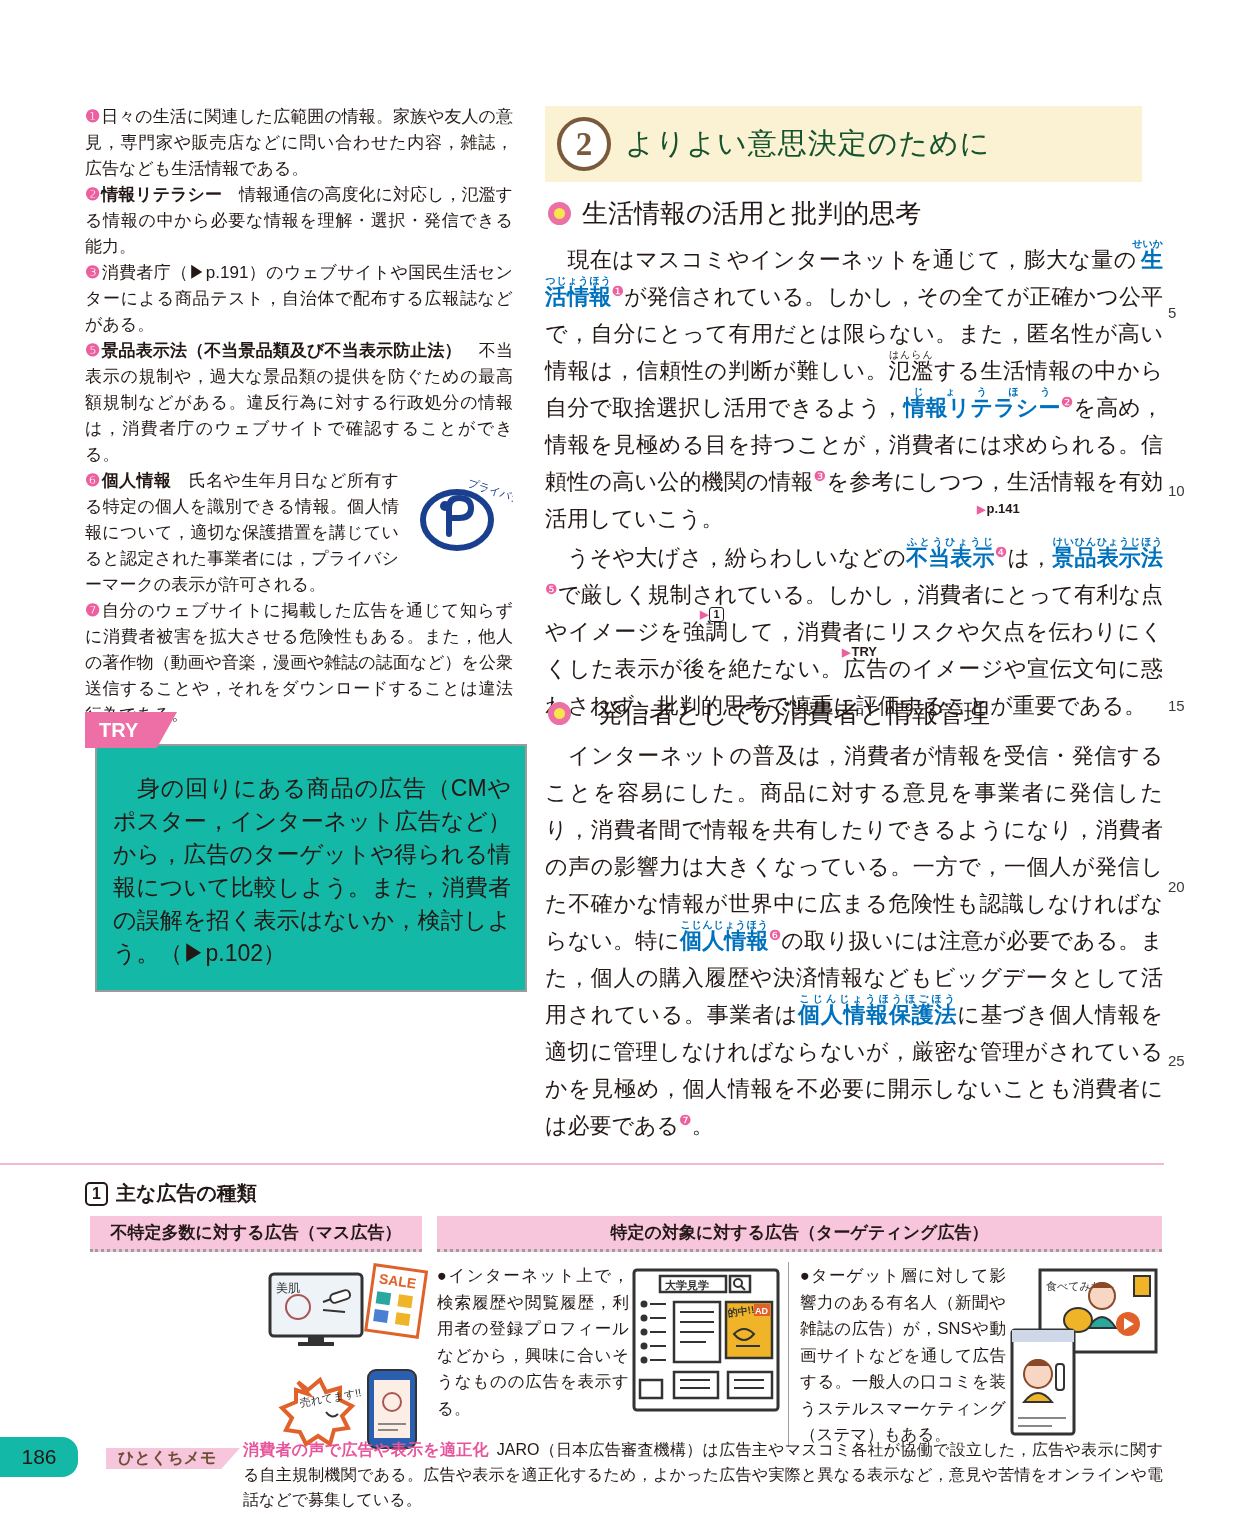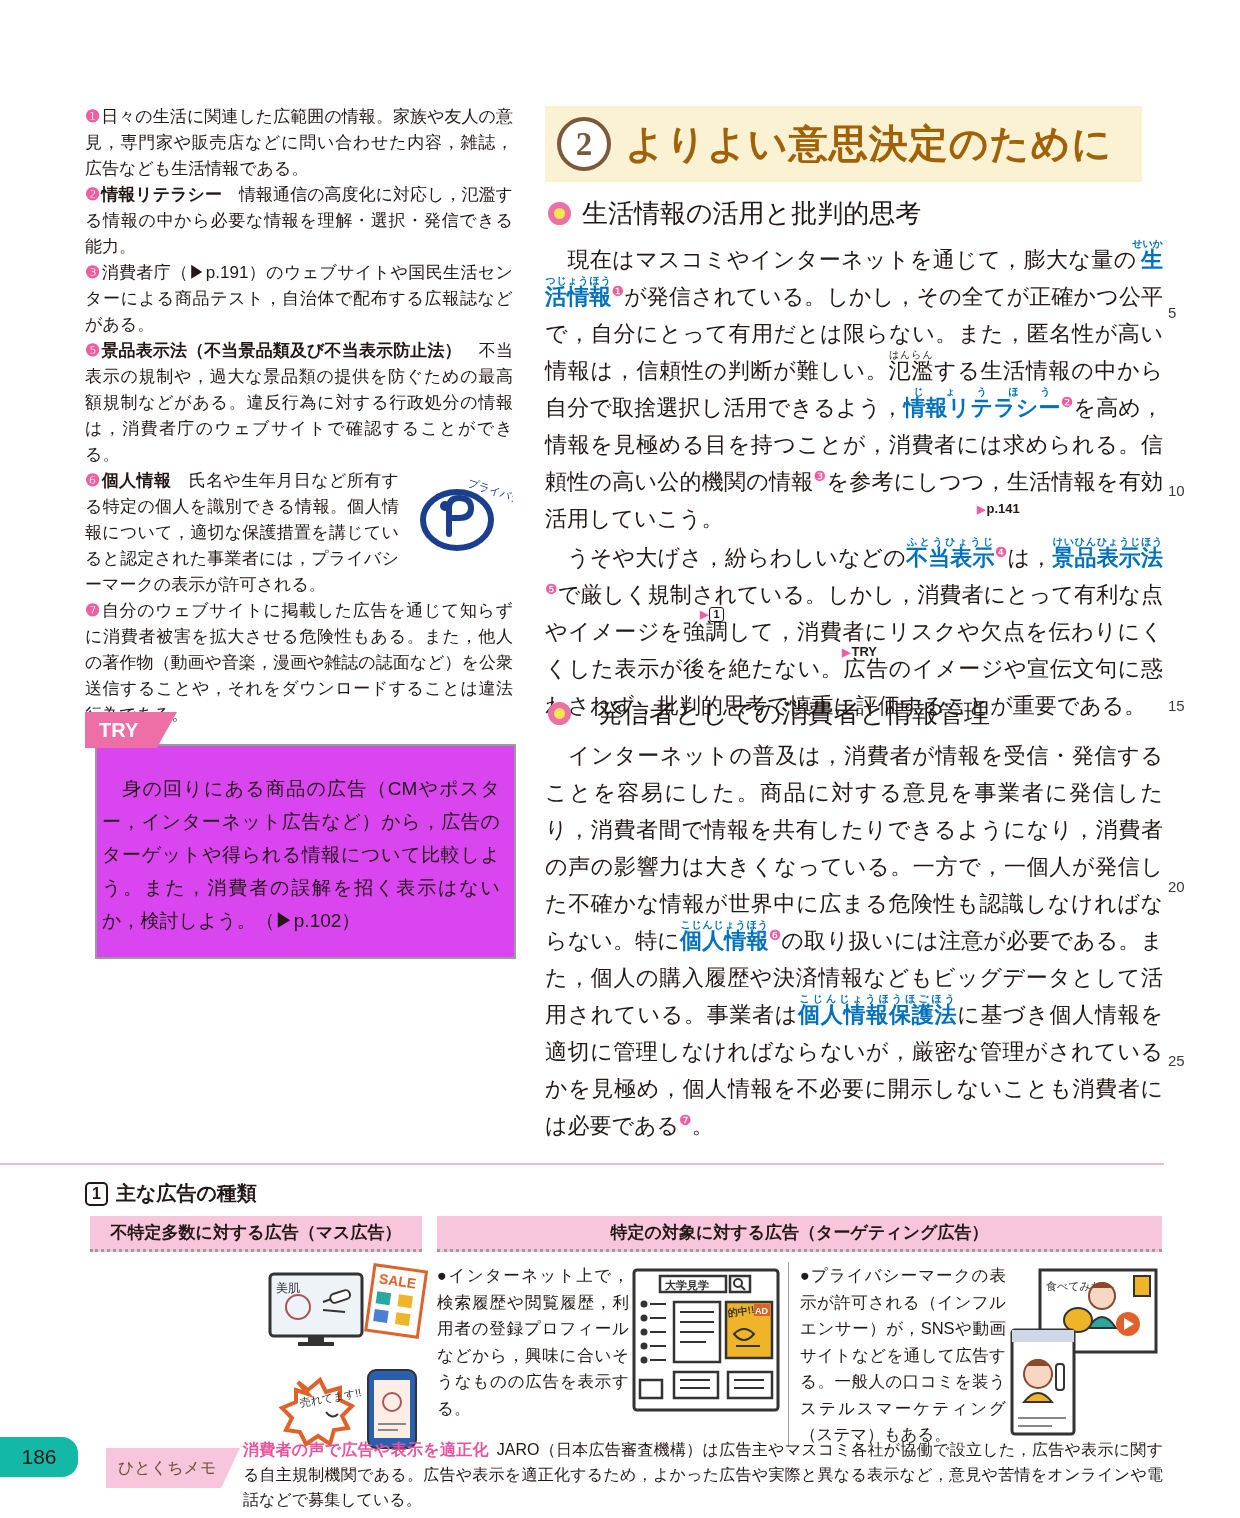--- a/index.html
+++ b/index.html
@@ -9,26 +9,26 @@
   
   .sidebar{position:absolute;left:85px;top:104px;width:428px;font-size:17px;line-height:26px;text-align:justify;}
   .sidebar p{margin:0;}
   .nnum{color:#EC609F;font-weight:bold;margin-right:1px;}
   .nbold{font-weight:bold;}
   .pmark{float:right;width:108px;height:88px;margin:4px 0 2px 6px;}
 
   
   .trybox{position:absolute;left:85px;top:712px;width:432px;}
   .trytab{position:relative;z-index:2;width:78px;height:36px;background:#ED6FA6;color:#fff;font-weight:bold;font-size:20px;line-height:36px;padding-left:14px;clip-path:polygon(0 0,100% 0,78% 100%,0 100%);}
-  .trybody{position:relative;margin-top:-4px;margin-left:10px;width:398px;background:#d946ef;border:2px solid #9b9b9b;padding:26px 14px 20px 5px;font-size:19px;line-height:33px;text-align:justify;}
+  .trybody{position:relative;margin-top:-4px;margin-left:10px;width:398px;background:#14b8a6;border:2px solid #9b9b9b;padding:26px 14px 20px 16px;font-size:23px;line-height:33px;text-align:justify;}
 
   
   .band{position:absolute;left:545px;top:106px;width:597px;height:76px;background:#FBF1D3;display:flex;align-items:center;}
   .chapnum{width:46px;height:46px;border:4px solid #7A5A3A;border-radius:50%;background:#fff;color:#7A5A3A;font-size:33px;font-weight:bold;display:flex;align-items:center;justify-content:center;margin:0 14px 0 12px;font-family:"Liberation Serif",serif;}
-  .chaptitle{font-size:39px;font-weight:bold;letter-spacing:1px;color:#a16207;}
+  .chaptitle{font-size:29px;font-weight:normal;letter-spacing:1px;color:#14532d;}
 
   .h2{position:absolute;left:548px;display:flex;align-items:center;gap:11px;font-size:26px;font-weight:normal;}
   .bullet{width:11px;height:11px;border:6px solid #EC6FA5;border-radius:50%;background:#F7E54D;flex:0 0 auto;}
 
   .bodytext{position:absolute;left:545px;width:618px;font-family:"Liberation Serif",serif;font-size:22px;line-height:37px;text-align:justify;}
   .bodytext p{margin:0;}
   ruby{ruby-position:over;}
   rt{font-size:10px;letter-spacing:0;font-family:"Liberation Sans",sans-serif;}
   .term{color:#0071BC;font-weight:bold;}
   sup.fnote{color:#EC609F;font-size:14px;line-height:0;vertical-align:super;font-family:"Liberation Sans",sans-serif;}
@@ -43,21 +43,21 @@
   .figrule{position:absolute;left:0;top:1163px;width:1164px;height:2px;background:#F3B8D3;}
   .figtitle{position:absolute;left:85px;top:1180px;font-size:20px;font-weight:bold;display:flex;align-items:center;gap:8px;}
   .sqnum{display:inline-block;border:2px solid #231815;border-radius:5px;font-size:16px;line-height:20px;padding:0 5px;font-weight:bold;}
   .fighead{position:absolute;top:1216px;height:33px;background:#F7C6DC;font-size:17px;font-weight:bold;display:flex;align-items:center;justify-content:center;border-bottom:3px dotted #9d9d9d;box-sizing:content-box;}
   .figtext{position:absolute;font-size:16.5px;line-height:26.5px;text-align:justify;}
   .figdivider{position:absolute;left:788px;top:1262px;width:1px;height:185px;background:#9d9d9d;}
   .sketch{position:absolute;}
 
   
   .pagebadge{position:absolute;left:0;top:1437px;width:78px;height:40px;background:#14b8a6;border-radius:0 16px 16px 0;display:flex;align-items:center;justify-content:center;font-size:21px;color:#231815;}
-  .memotab{position:absolute;left:106px;top:1448px;width:122px;height:40px;background:#F7C6DC;color:#6b4f33;font-size:16px;font-weight:normal;display:flex;align-items:center;padding-left:12px;clip-path:polygon(0 0,100% 0,86% 100%,0 100%);}
+  .memotab{position:absolute;left:106px;top:1448px;width:122px;height:21px;background:#F7C6DC;color:#6b4f33;font-size:16px;font-weight:bold;display:flex;align-items:center;padding-left:12px;clip-path:polygon(0 0,100% 0,86% 100%,0 100%);}
   .memotext{position:absolute;left:243px;top:1437px;width:920px;font-size:16px;line-height:25px;text-align:justify;}
   .memolead{color:#E8549B;font-weight:bold;margin-right:8px;}
 </style>
 </head>
 <body>
 
 <div class="page">
 
   <div class="sidebar">
     <p><span class="nnum">❶</span><span class="nbold"></span><span>日々の生活に関連した広範囲の情報。家族や友人の意見，専門家や販売店などに問い合わせた内容，雑誌，広告なども生活情報である。</span></p>
@@ -188,21 +188,21 @@
       <path d="M102 66 q10 -10 20 0 q-10 12 -20 0z M104 78 h24" stroke="#333" stroke-width="2" fill="none"></path>
       <rect x="42" y="104" width="44" height="26" fill="#fff" stroke="#333" stroke-width="2.5"></rect>
       <path d="M48 112 h30 M48 120 h30" stroke="#333" stroke-width="2"></path>
       <rect x="96" y="104" width="44" height="26" fill="#fff" stroke="#333" stroke-width="2.5"></rect>
       <path d="M102 112 h30 M102 120 h30" stroke="#333" stroke-width="2"></path>
     </svg>
   </div>
 
   <div class="figdivider"></div>
 
-  <div class="figtext" style="left:800px;top:1262px;width:206px;">●プライバシーマークの表示が許可される（インフルエンサー）が，SNSや動画サイトなどを通して広告する。一般人の口コミを装うステルスマーケティング（ステマ）もある。</div>
+  <div class="figtext" style="left:800px;top:1262px;width:206px;">●ターゲット層に対して影響力のある有名人（新聞や雑誌の広告）が，SNSや動画サイトなどを通して広告する。一般人の口コミを装うステルスマーケティング（ステマ）もある。</div>
 
   <div class="sketch" style="left:1010px;top:1268px;">
     <svg width="150" height="170" viewBox="0 0 150 170">
       <rect x="30" y="2" width="116" height="82" fill="#fff" stroke="#333" stroke-width="3"></rect>
       <text x="36" y="22" font-size="11" fill="#333">食べてみた</text>
       <circle cx="92" cy="28" r="13" fill="#f7d7c4" stroke="#8a4a2a" stroke-width="2"></circle>
       <path d="M80 20 q12 -12 24 0" fill="#8a4a2a"></path>
       <path d="M78 60 q14 -22 28 0z" fill="#2aa8a0" stroke="#333" stroke-width="2"></path>
       <ellipse cx="68" cy="52" rx="14" ry="12" fill="#f0b429" stroke="#333" stroke-width="2"></ellipse>
       <rect x="124" y="8" width="16" height="20" fill="#f0b429" stroke="#333" stroke-width="2"></rect>

